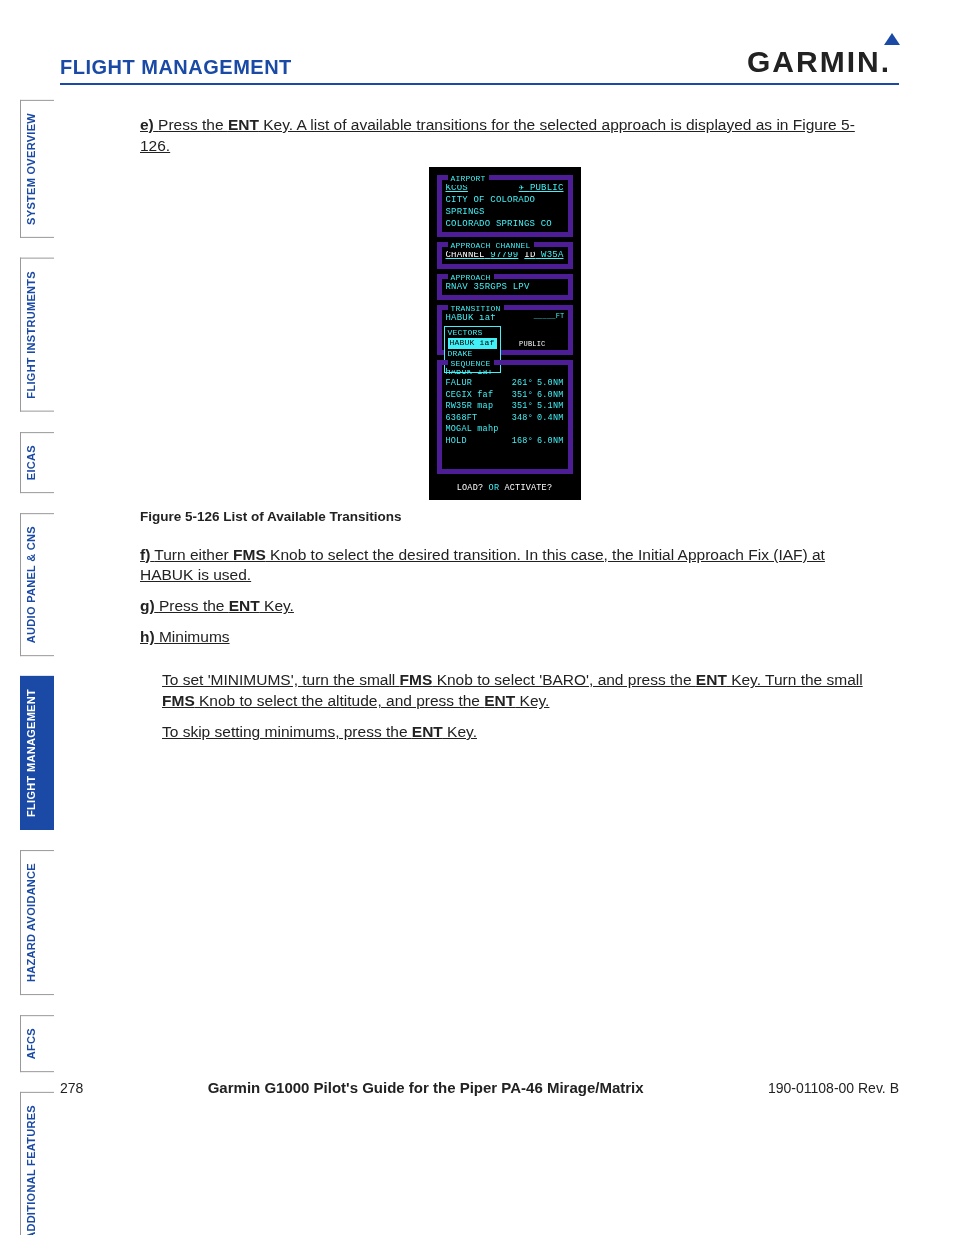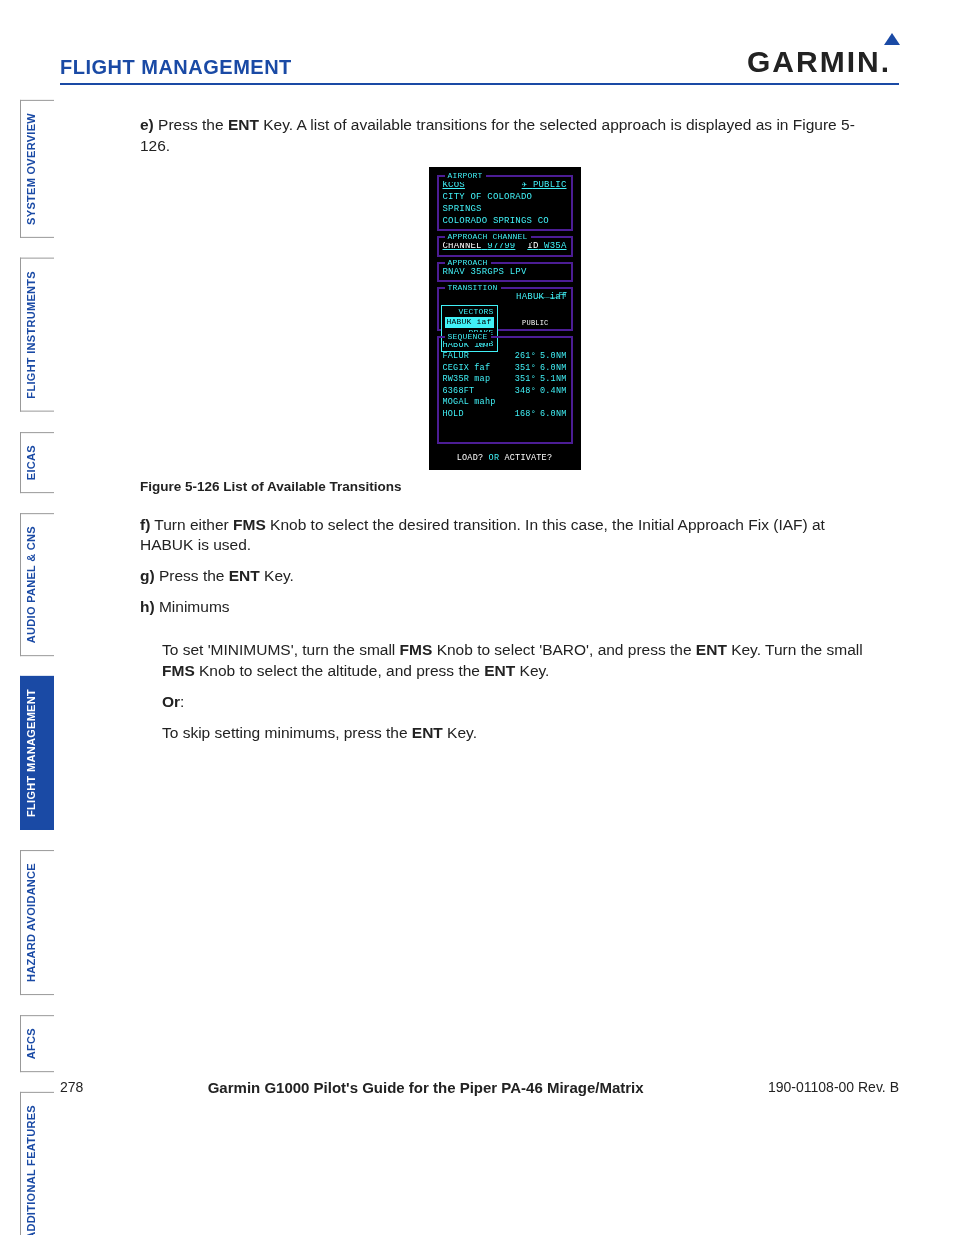--- a/index.html
+++ b/index.html
@@ -79,37 +79,37 @@
     background: #1a4aa5;
     color: #fff;
     border-color: #1a4aa5;
   }
   .content {
     margin-left: 140px;
     margin-right: 30px;
     font-size: 15.5px;
     line-height: 1.35;
   }
-  .step { margin-bottom: 10px; }
+  .step { margin-bottom: 10px; text-decoration: underline; }
   .step .marker { font-weight: 700; }
   .indent { margin-left: 22px; margin-top: 22px; }
   .screenshot {
     margin: 8px auto 8px auto;
     background: #000;
     color: #41f1f7;
     font-family: "Courier New", monospace;
     font-size: 9px;
     padding: 6px 8px 6px 8px;
     width: 136px;
     line-height: 1.35;
     letter-spacing: 0.2px;
     position: relative;
   }
   .screenshot .box {
-    border: 2px solid #4c1d95;
+    border: 5px solid #4c1d95;
     margin: 2px 0 5px 0;
     padding: 2px 4px;
     position: relative;
   }
   .screenshot .lbl {
     position: absolute;
     top: -6px;
     left: 6px;
     background: #000;
     padding: 0 3px;
@@ -135,21 +135,21 @@
     font-size: 13.5px;
     margin: 8px 0 18px 0;
   }
   .footer {
     position: absolute;
     bottom: 40px;
     left: 60px;
     right: 55px;
     display: flex;
     justify-content: space-between;
-    align-items: flex-start;
+    align-items: center;
     font-size: 14px;
   }
   .footer .title { font-weight: 700; font-size: 15px;}
   b { font-weight: 700; }
 </style>
 </head>
 <body>
 
 <div class="page">
 
@@ -194,21 +194,21 @@
         <span class="lbl">APPROACH CHANNEL</span>
         <div class="row">
             <span><span class="white">CHANNEL</span> <span>97799</span></span>
             <span><span class="white">ID</span> <span>W35A</span></span>
           </div>
       </div>
       <div class="box">
         <span class="lbl">APPROACH</span>
         <div>RNAV 35RGPS LPV</div>
       </div>
-      <div class="box" style="padding-bottom:26px;text-align:right;">
+      <div class="box" style="padding-bottom:26px;">
         <span class="lbl">TRANSITION</span>
         <div>HABUK iaf</div>
         <div style="position:absolute; left:2px; top:14px;">
           <div class="dropdown">
             <div>VECTORS</div>
             <div class="sel">HABUK iaf</div>
             <div>DRAKE</div>
             <div>PUB</div>
           </div>
         </div>
@@ -270,23 +270,20 @@
       <span>Press the </span><b>ENT</b><span> Key.</span>
     </div>
 
     <div class="step">
       <span class="marker">h)</span>
       <span>Minimums</span>
       <div class="indent">
         <span>To set 'MINIMUMS', turn the small </span><b>FMS</b><span> Knob to select 'BARO', and press the </span><b>ENT</b><span> Key.  Turn the small </span><b>FMS</b><span> Knob to select the altitude, and press the </span><b>ENT</b><span> Key.</span>
       </div>
       <div class="indent" style="margin-top:10px;">
-        <b>Or</b><span>:</span>
-      </div>
-      <div class="indent" style="margin-top:10px;">
         <span>To skip setting minimums, press the </span><b>ENT</b><span> Key.</span>
       </div>
     </div>
 
   </div>
 
   <div class="footer">
     <span>278</span>
     <span class="title">Garmin G1000 Pilot's Guide for the Piper PA-46 Mirage/Matrix</span>
     <span>190-01108-00  Rev. B</span>

